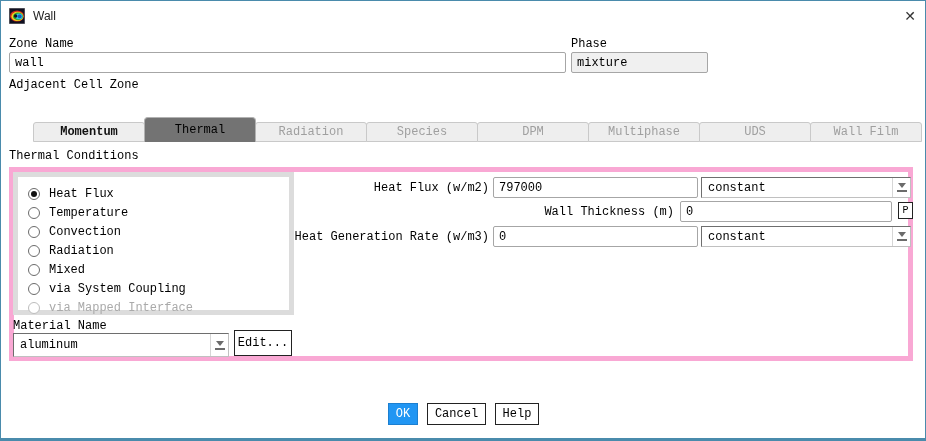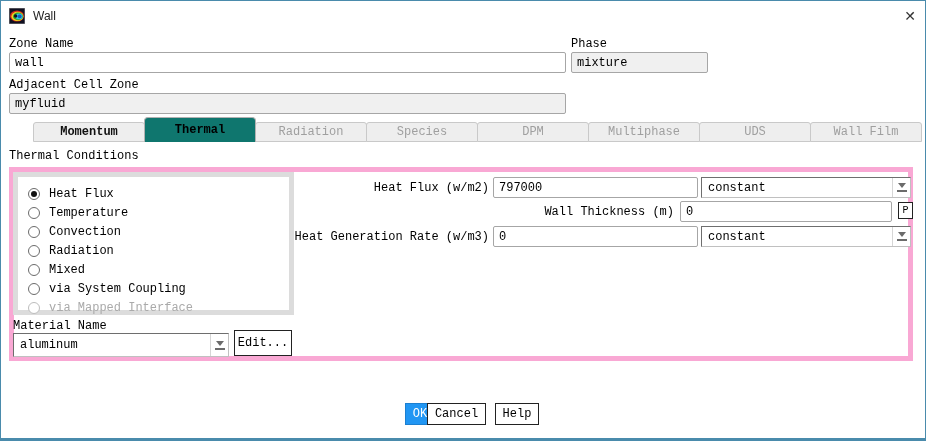--- a/index.html
+++ b/index.html
@@ -42,22 +42,22 @@
   }
   .tab {
     flex:1 1 0; height:20px; background:#eeeeee;
     border:1px solid #c9c9c9; border-radius:3px 3px 0 0; margin-left:-1px;
     display:flex; align-items:center; justify-content:center;
     font-size:12px; color:#9f9f9f; white-space:nowrap;
   }
   .tab:first-child { margin-left:0; }
   .tab.enabled { color:#111; font-weight:bold; }
   .tab.active {
-    height:25px; background:#0f766e; border:1px solid #b2b2b2; border-bottom:none;
-    border-radius:4px 4px 0 0; color:#000; font-weight:bold; z-index:2;
+    height:25px; background:#737373; border:1px solid #b2b2b2; border-bottom:none;
+    border-radius:4px 4px 0 0; color:#000; font-weight:normal; z-index:2;
   }
 
   
   .groupbox { position:absolute; border:5px solid #f9a8d4; background:#fff;text-align:center; }
 
   
   .radio-row { position:absolute; left:10px; display:flex; align-items:center; height:19px; }
   .radio-circle {
     width:12px; height:12px; border:1px solid #6b6b6b; border-radius:50%;
     background:#fff; display:inline-flex; align-items:center; justify-content:center;
@@ -81,21 +81,21 @@
   }
   .combo .tri { width:0; height:0; border-left:4px solid transparent; border-right:4px solid transparent; border-top:5px solid #6b6b6b; }
   .combo .bar { width:10px; height:2px; background:#6b6b6b; margin-top:2px; }
 
   
   .btn {
     position:absolute; border:1px solid #222; background:#fff;
     font-family:"Liberation Mono","DejaVu Sans Mono",monospace; font-size:12px; color:#000;
     display:flex; align-items:center; justify-content:center; cursor:default;
   }
-  .btn.primary { background:#2196f3; border-color:#1c7fd0; color:#fff;margin-left:17px; }
+  .btn.primary { background:#2196f3; border-color:#1c7fd0; color:#fff; }
   .pbtn {
     position:absolute; left:897px; top:201px; width:15px; height:17px;
     border:1px solid #222; background:#fff; font-size:10px; color:#000;
     display:flex; align-items:center; justify-content:center;
   }
 </style>
 </head>
 <body>
 
 <div class="window">
@@ -117,21 +117,20 @@
     <span class="close-btn">✕</span>
   </div>
 
   <div class="lbl" style="left:8px; top:36px;">Zone Name</div>
   <input class="tin" style="left: 8px; top: 51px; width: 557px;" value="wall">
 
   <div class="lbl" style="left:570px; top:36px;">Phase</div>
   <input class="tin ro" style="left: 570px; top: 51px; width: 137px;" readonly="" value="mixture">
 
   <div class="lbl" style="left:8px; top:77px;">Adjacent Cell Zone</div>
-  <input class="tin ro" style="left: 8px; top: 92px; width: 557px;" readonly="" value="myfluid">
 
   <div class="tabbar">
     <div class="tab enabled">Momentum</div>
     <div class="tab active">Thermal</div>
     <div class="tab disabled">Radiation</div>
     <div class="tab disabled">Species</div>
     <div class="tab disabled">DPM</div>
     <div class="tab disabled">Multiphase</div>
     <div class="tab disabled">UDS</div>
     <div class="tab disabled">Wall Film</div>

